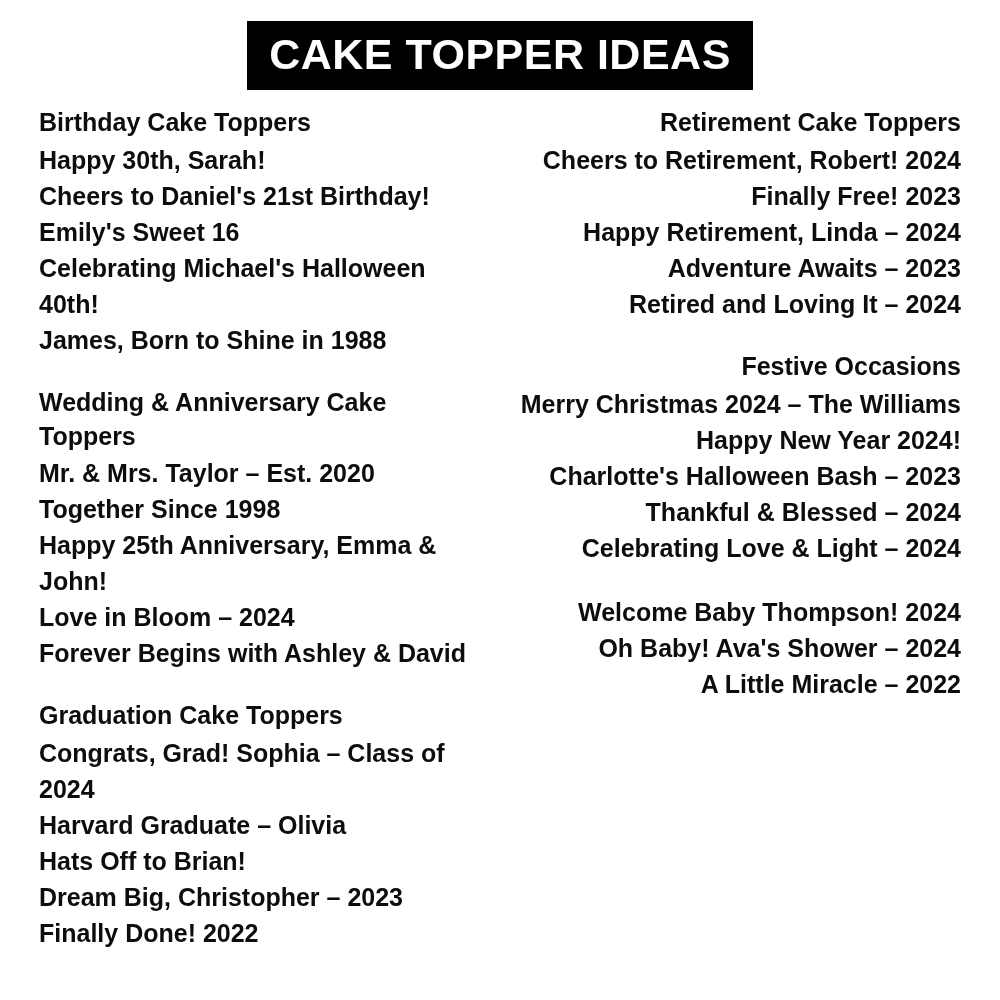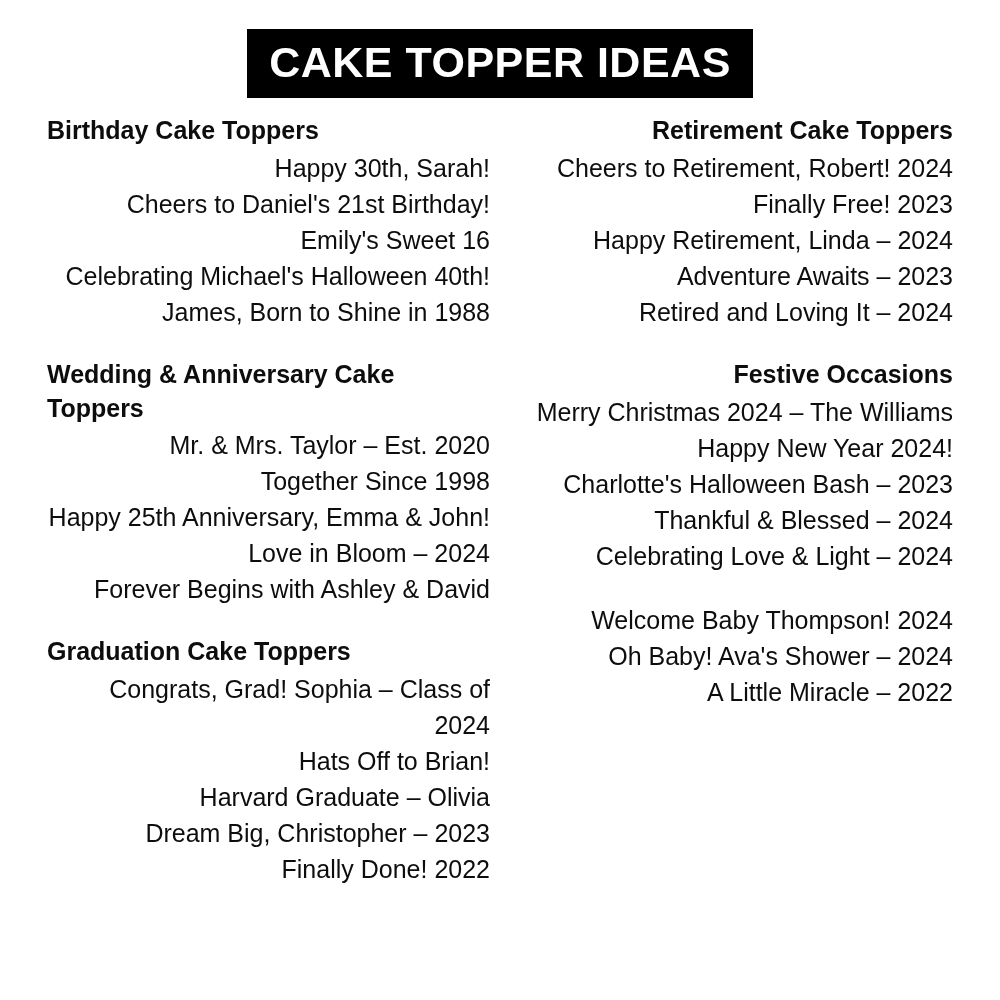--- a/index.html
+++ b/index.html
@@ -12,21 +12,21 @@
     background: #ffffff;
     font-family: "Liberation Sans", sans-serif;
     color: #0d0d0d;
     overflow: hidden;
   }
   .page {
     width: 1000px;
     height: 852px;
     position: relative;
     box-sizing: border-box;
-    padding: 17px;
+    padding: 9px;
     border-radius: 20px;
   }
   
   .title-wrap {
     display: flex;
     justify-content: center;
     padding-top: 12px;
   }
   .title-banner {
     background: #000000;
@@ -58,23 +58,22 @@
   .section:last-child { margin-bottom: 12px; }
 
   .section-heading {
     font-size: 25px;
     font-weight: bold;
     line-height: 1.35;
     margin-bottom: 2px;
   }
   .item {
     font-size: 25px;
-    font-weight: normal;
+    font-weight: bold;
     line-height: 1.44;
-    text-align: right;
   }
   
   .col-right .section:first-child { margin-top: 0; }
 </style>
 </head>
 <body>
 
 <div class="page">
 
   <div class="title-wrap">
@@ -99,22 +98,22 @@
         <div class="item">Mr. &amp; Mrs. Taylor – Est. 2020</div>
         <div class="item">Together Since 1998</div>
         <div class="item">Happy 25th Anniversary, Emma &amp; John!</div>
         <div class="item">Love in Bloom – 2024</div>
         <div class="item">Forever Begins with Ashley &amp; David</div>
       </div>
 
       <div class="section">
         <div class="section-heading">Graduation Cake Toppers</div>
         <div class="item">Congrats, Grad! Sophia – Class of 2024</div>
+        <div class="item">Harvard Graduate – Olivia</div>
         <div class="item">Hats Off to Brian!</div>
-        <div class="item">Harvard Graduate – Olivia</div>
         <div class="item">Dream Big, Christopher – 2023</div>
         <div class="item">Finally Done! 2022</div>
       </div>
 
     </div>
 
     <div class="col col-right">
 
       <div class="section">
         <div class="section-heading">Retirement Cake Toppers</div>

